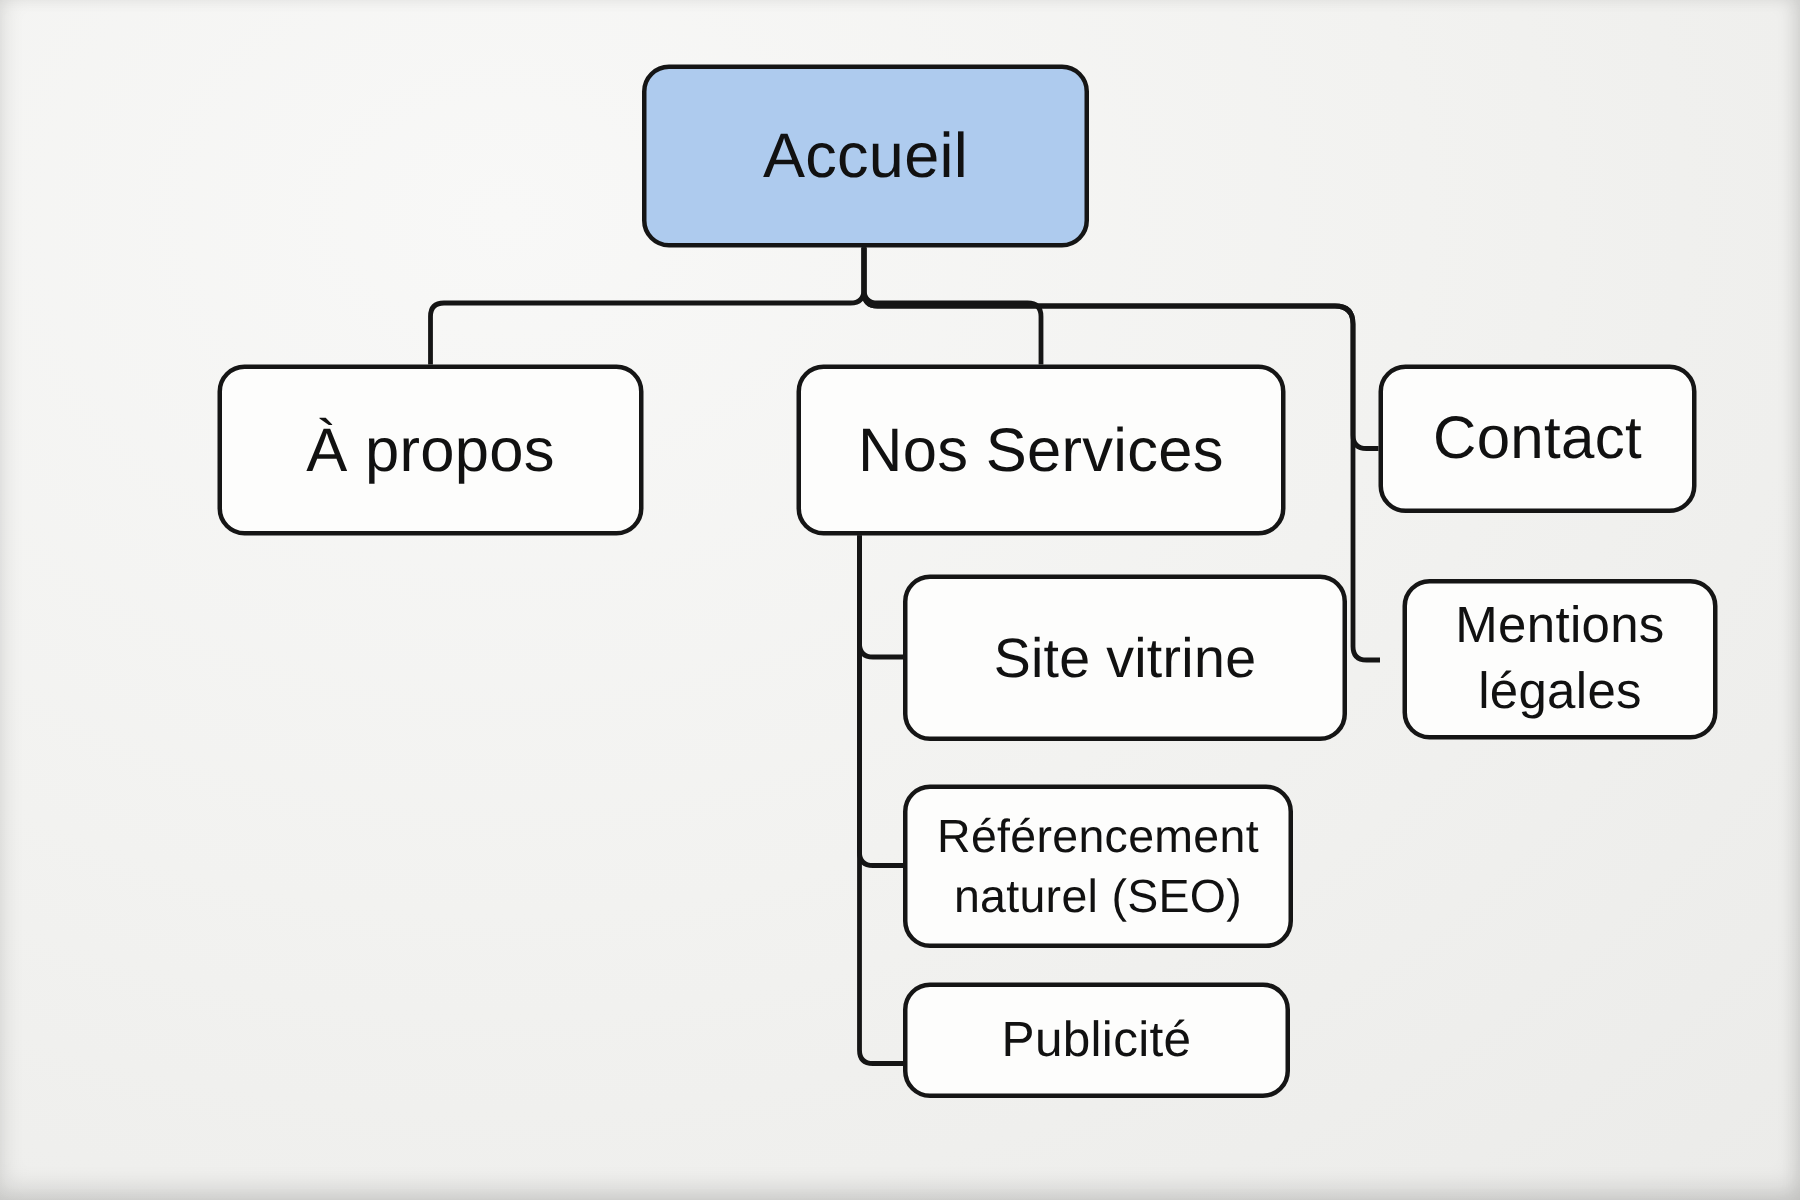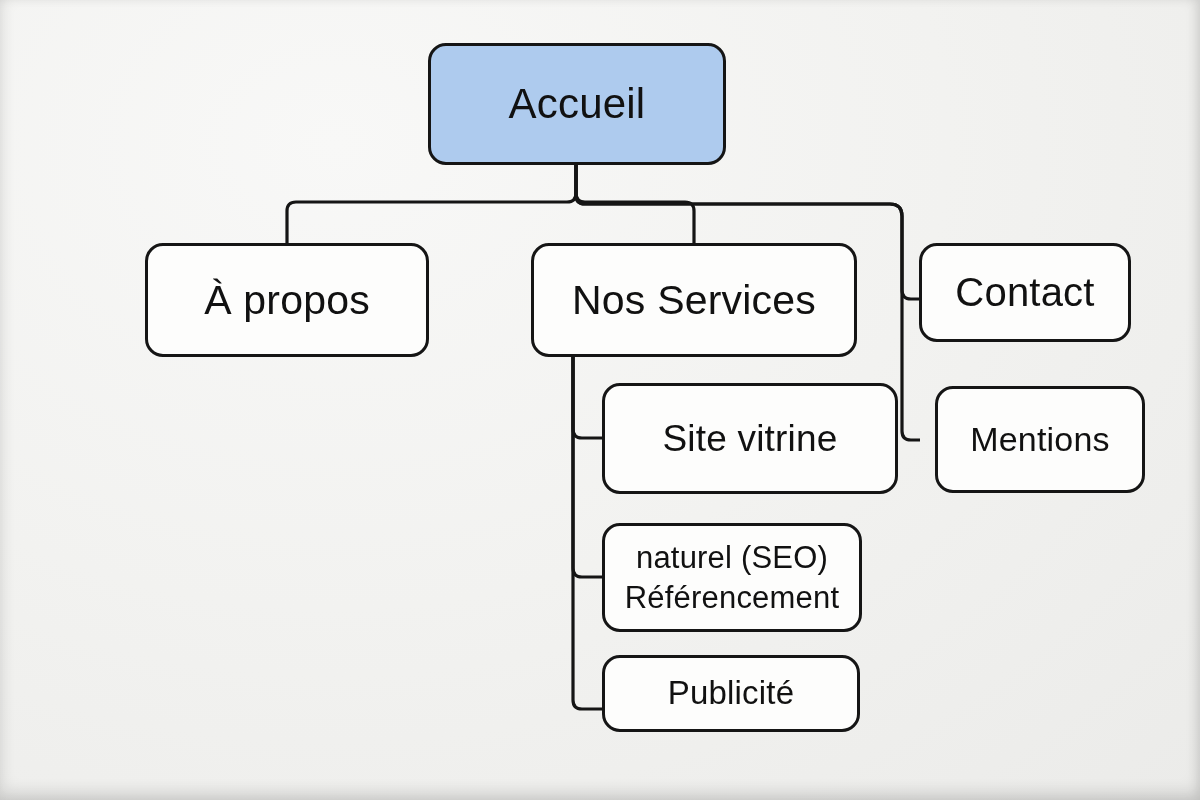--- a/index.html
+++ b/index.html
@@ -51,25 +51,26 @@
         <span>À propos</span>
       </div>
       <div class="node" style="left: 531px; top: 243px; width: 326px; height: 114px; background: rgb(253, 253, 252); font-size: 41px; border-color: rgb(21, 21, 21); color: rgb(17, 17, 17);">
         <span>Nos Services</span>
       </div>
       <div class="node" style="left: 919px; top: 243px; width: 212px; height: 99px; background: rgb(253, 253, 252); font-size: 40px; border-color: rgb(21, 21, 21); color: rgb(17, 17, 17);">
         <span>Contact</span>
       </div>
       <div class="node" style="left: 920px; top: 386px; width: 210px; height: 107px; background: rgb(253, 253, 252); font-size: 34px; border-color: rgb(21, 21, 21); color: rgb(17, 17, 17); margin-left: 15px;">
         <span>Mentions</span>
+        <span>légales</span>
       </div>
       <div class="node" style="left: 602px; top: 383px; width: 296px; height: 111px; background: rgb(253, 253, 252); font-size: 37px; border-color: rgb(21, 21, 21); color: rgb(17, 17, 17);">
         <span>Site vitrine</span>
       </div>
       <div class="node" style="left: 602px; top: 523px; width: 260px; height: 109px; background: rgb(253, 253, 252); font-size: 31px; border-color: rgb(21, 21, 21); color: rgb(17, 17, 17);">
+        <span>Référencement</span>
         <span>naturel (SEO)</span>
-        <span>Référencement</span>
       </div>
       <div class="node" style="left: 602px; top: 655px; width: 258px; height: 77px; background: rgb(253, 253, 252); font-size: 33px; border-color: rgb(21, 21, 21); color: rgb(17, 17, 17);">
         <span>Publicité</span>
       </div>
     </div>
 </div>
 
 </body></html>

